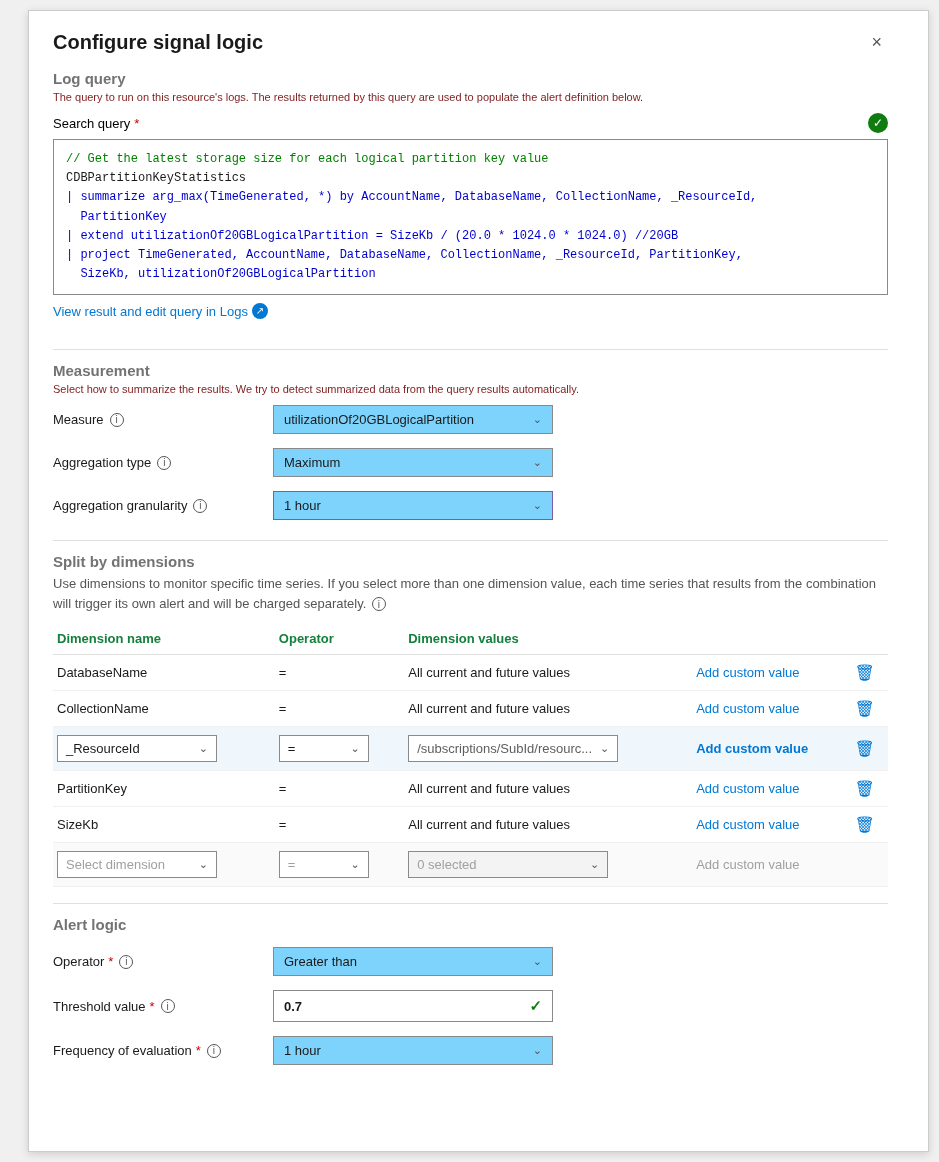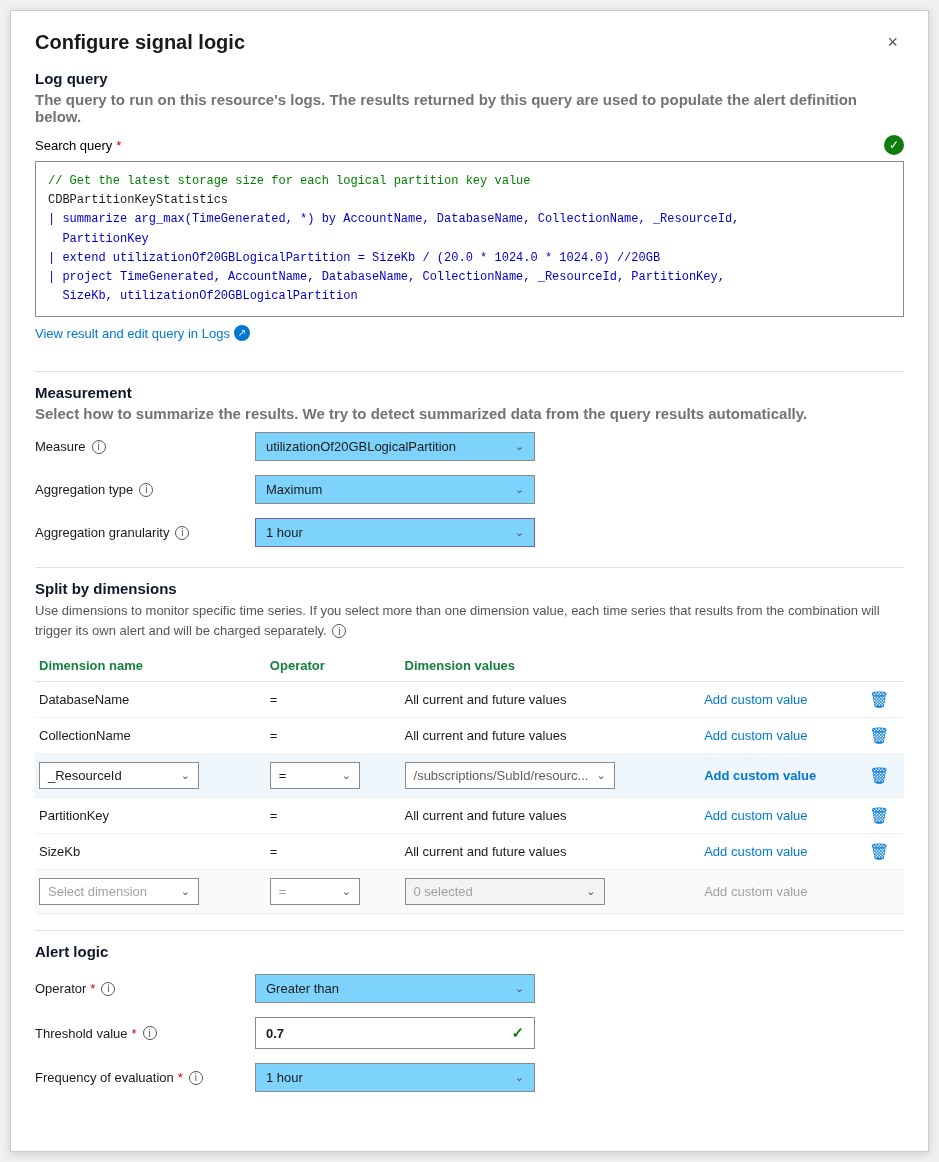--- a/index.html
+++ b/index.html
@@ -11,23 +11,24 @@
       justify-content: center;
       align-items: flex-start;
       min-height: 100vh;
       padding: 10px;
     }
     .dialog {
       background: #fff;
       border: 1px solid #ccc;
       width: 919px;
       min-height: 1142px;
-      padding: 20px 24px 30px 24px;
+      padding: 20px 40px 30px 24px;
       position: relative;
       box-shadow: 0 2px 8px rgba(0,0,0,0.15);
+      margin-left: 18px;
     }
     .dialog-header {
       display: flex;
       justify-content: space-between;
       align-items: flex-start;
       margin-bottom: 16px;
     }
     .dialog-title {
       font-size: 20px;
       font-weight: 600;
@@ -47,28 +48,27 @@
       color: #333;
       margin-bottom: 14px;
     }
     .info-bar a {
       color: #0078d4;
       text-decoration: none;
     }
     .section-title {
       font-size: 15px;
       font-weight: 700;
-      color: #0f172a;
+      color: #737373;
       margin-bottom: 4px;
     }
     .section-desc {
-      font-size: 15px;
-      color: #737373;
+      font-size: 11px;
+      color: #7f1d1d;
       margin-bottom: 10px;
-      font-weight: bold;
     }
     .required-star {
       color: #c00;
     }
     .info-icon {
       display: inline-flex;
       align-items: center;
       justify-content: center;
       width: 14px;
       height: 14px;

